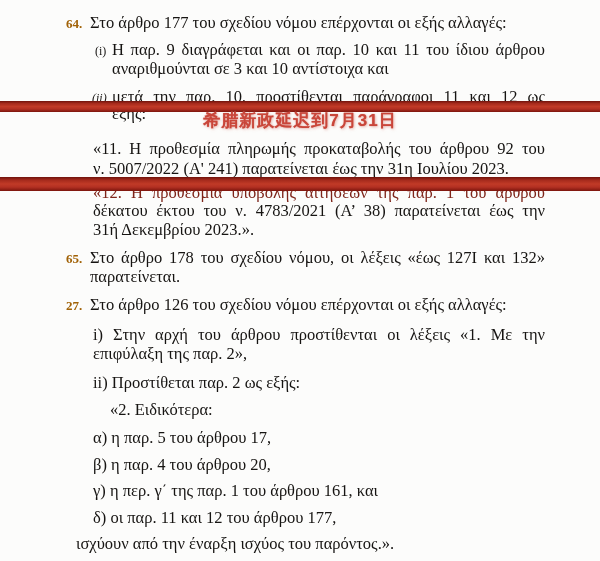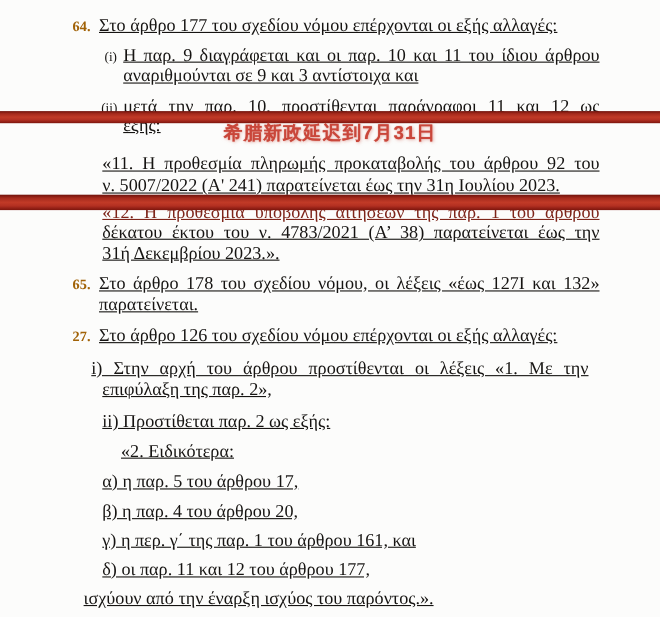--- a/index.html
+++ b/index.html
@@ -11,21 +11,20 @@
     overflow: hidden;
     font-family: "Liberation Serif", "DejaVu Serif", serif;
     color: #161412;
   }
   .line {
     position: absolute;
     font-size: 16.5px;
     line-height: 19px;
     white-space: normal;
     color: #161412;
-    text-decoration: underline;
   }
   .just {
     text-align: justify;
     text-align-last: justify;
   }
   .numlabel {
     position: absolute;
     font-size: 13px;
     line-height: 16px;
     font-weight: 600;
@@ -69,23 +68,23 @@
 </head>
 <body>
 
 <div id="page">
 
   <span class="numlabel" style="left:66px; top:16px;">64.</span>
   <div class="line" style="left:90px; top:13px; width:455px;">Στο άρθρο 177 του σχεδίου νόμου επέρχονται οι εξής αλλαγές:</div>
 
   <span class="sublabel" style="left:95px; top:44px;">(i)</span>
   <div class="line just" style="left:112px; top:40px; width:433px;">Η παρ. 9 διαγράφεται και οι παρ. 10 και 11 του ίδιου άρθρου</div>
-  <div class="line" style="left:112px; top:59px; width:433px;">αναριθμούνται σε 9 και 3 αντίστοιχα και</div>
+  <div class="line" style="left:112px; top:59px; width:433px;">αναριθμούνται σε 3 και 10 αντίστοιχα και</div>
 
-  <span class="sublabel" style="left:92px; top:91px;">(ii)</span>
+  <span class="sublabel" style="left:92px; top:91px;font-style:italic;">(ii)</span>
   <div class="line just" style="left:112px; top:87px; width:433px;">μετά την παρ. 10, προστίθενται παράγραφοι 11 και 12 ως</div>
   <div class="line" style="left:112px; top:104px; width:433px;">εξής:</div>
 
   <div id="red-bar-top" class="redbar"></div>
 
   <div id="banner-text">希腊新政延迟到7月31日</div>
 
   <div class="line just" style="left:93px; top:139px; width:452px;">«11. Η προθεσμία πληρωμής προκαταβολής του άρθρου 92 του</div>
   <div class="line" style="left:93px; top:159px; width:452px;">ν. 5007/2022 (Α' 241) παρατείνεται έως την 31η Ιουλίου 2023.</div>
 
@@ -96,21 +95,21 @@
   <div class="line just" style="left:93px; top:201px; width:452px;">δέκατου έκτου του ν. 4783/2021 (Α’ 38)  παρατείνεται έως την</div>
   <div class="line" style="left:93px; top:220px; width:452px;">31ή Δεκεμβρίου 2023.».</div>
 
   <span class="numlabel" style="left:66px; top:251px;">65.</span>
   <div class="line just" style="left:90px; top:248px; width:455px;">Στο άρθρο 178 του σχεδίου νόμου, οι λέξεις «έως 127Ι και 132»</div>
   <div class="line" style="left:90px; top:267px; width:455px;">παρατείνεται.</div>
 
   <span class="numlabel" style="left:66px; top:298px;">27.</span>
   <div class="line" style="left:90px; top:295px; width:455px;">Στο άρθρο 126 του σχεδίου νόμου επέρχονται οι εξής αλλαγές:</div>
 
-  <div class="line just" style="left:83px; top:325px; width:452px;">i) Στην αρχή του άρθρου προστίθενται οι λέξεις «1. Με την</div>
+  <div class="line just" style="left:93px; top:325px; width:452px;">i) Στην αρχή του άρθρου προστίθενται οι λέξεις «1. Με την</div>
   <div class="line" style="left:93px; top:344px; width:452px;">επιφύλαξη της παρ. 2»,</div>
 
   <div class="line" style="left:93px; top:373px; width:452px;">ii) Προστίθεται παρ. 2 ως εξής:</div>
 
   <div class="line" style="left:110px; top:400px; width:452px;">«2. Ειδικότερα:</div>
   <div class="line" style="left:93px; top:428px; width:452px;">α) η παρ. 5 του άρθρου 17,</div>
   <div class="line" style="left:93px; top:455px; width:452px;">β) η παρ. 4 του άρθρου 20,</div>
   <div class="line" style="left:93px; top:481px; width:452px;">γ) η περ. γ΄ της παρ. 1 του άρθρου 161, και</div>
   <div class="line" style="left:93px; top:508px; width:452px;">δ) οι παρ. 11 και 12 του άρθρου 177,</div>
   <div class="line" style="left:76px; top:534px; width:452px;">ισχύουν από την έναρξη ισχύος του παρόντος.».</div>

